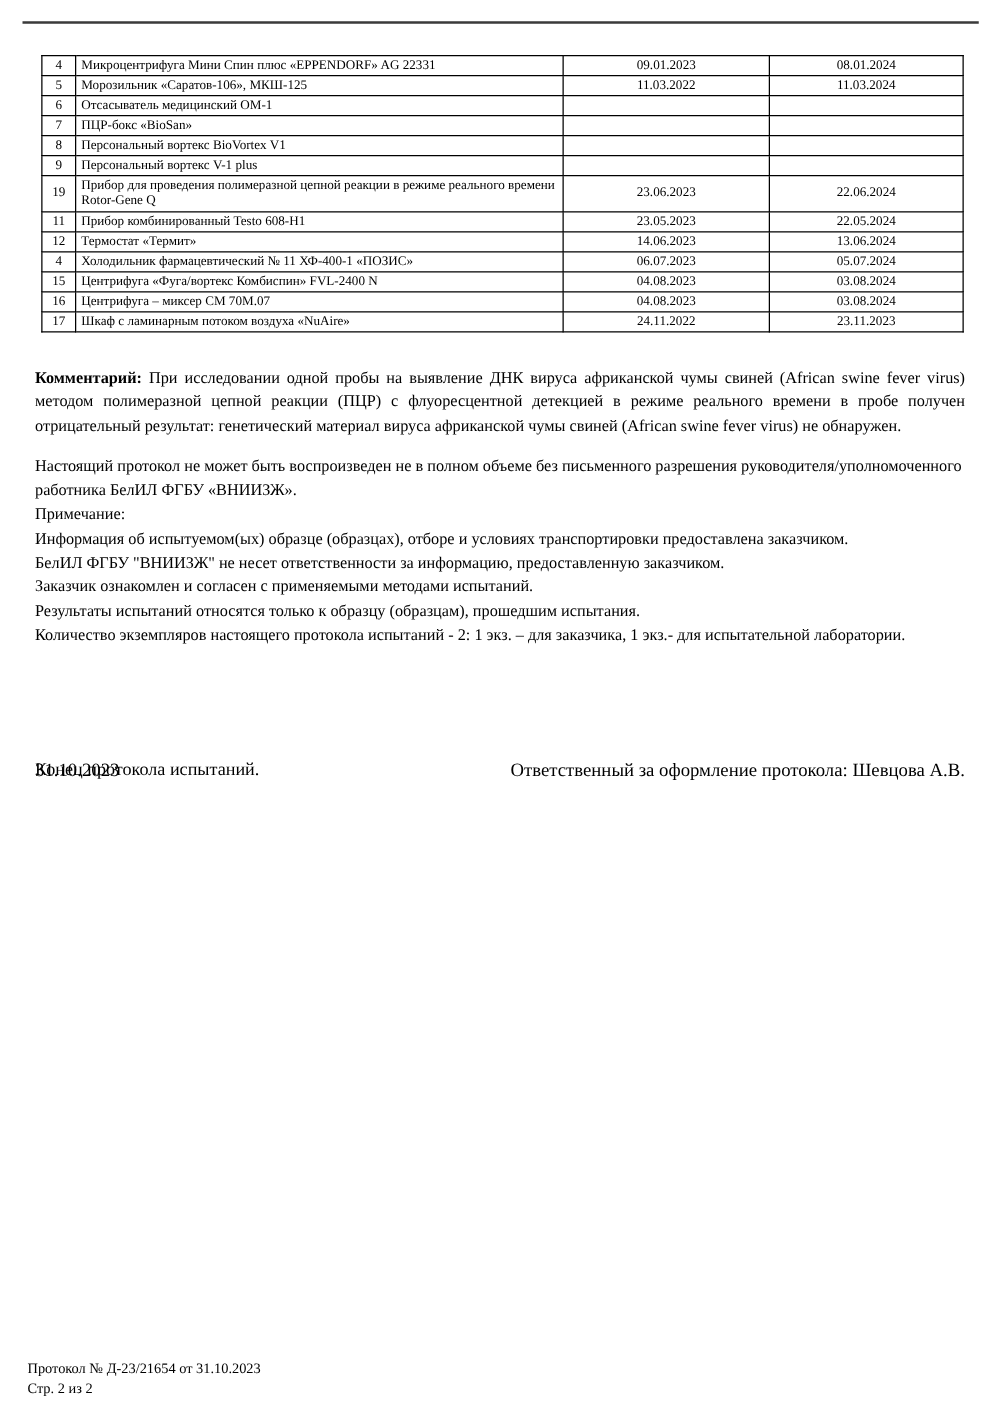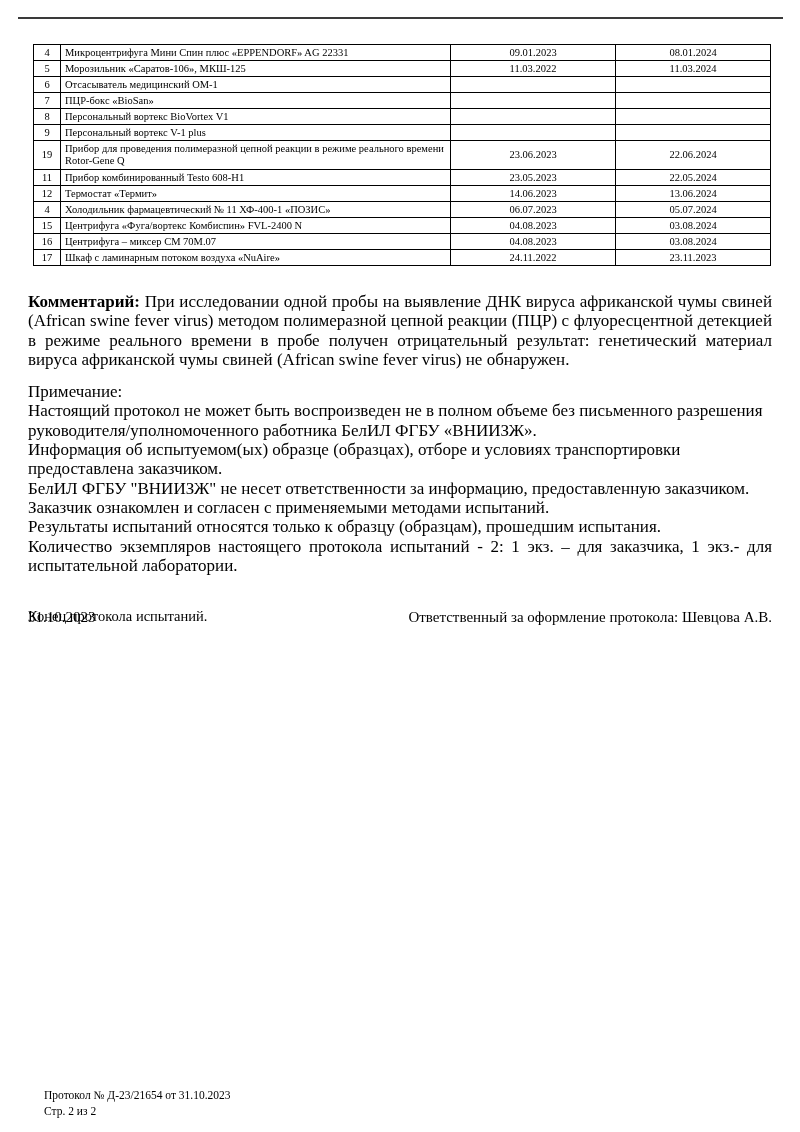--- a/index.html
+++ b/index.html
@@ -22,38 +22,38 @@
     border:1px solid #000;padding:1px 4px;vertical-align:middle;
     overflow:hidden;
   }
   table.equip td.num{text-align:center;padding:1px 0;}
   table.equip td.date{text-align:center;}
   table.equip tr{height:16px;}
   table.equip tr.tall{height:29px;}
   
   .content{
     position:absolute;left:28px;top:292px;width:744px;
-    font-size:17px;line-height:19.3px;
+    font-size:13px;line-height:19.3px;
   }
   .content p{margin:0;}
   p.commentary{text-align:justify;margin-bottom:13px;}
   p.justify{text-align:justify;}
   p.bold{font-weight:normal;}
   .signoff-row{
     position:absolute;left:28px;top:608px;width:744px;
     display:flex;justify-content:space-between;
     font-size:15px;line-height:19.3px;
   }
   .end-line{
     position:absolute;left:28px;top:607px;width:744px;
     font-size:14.5px;line-height:19.3px;
   }
   
   .footer{
-    position:absolute;left:44px;top:1087px;width:746px;
+    position:absolute;left:22px;top:1087px;width:746px;
     font-size:11.5px;line-height:16px;
   }
   .footer .row2{display:flex;justify-content:space-between;}
 </style>
 </head>
 <body>
 
 <div class="top-rule"></div>
 
 <table class="equip">
@@ -141,22 +141,22 @@
       <td class="name">Шкаф с ламинарным потоком воздуха «NuAire»</td>
       <td class="date">24.11.2022</td>
       <td class="date">23.11.2023</td>
     </tr>
   </tbody>
 </table>
 
 <div class="content">
   <p class="commentary"><b>Комментарий:</b><span> При исследовании одной пробы на выявление ДНК вируса африканской чумы свиней (African swine fever virus) методом полимеразной цепной реакции (ПЦР) с флуоресцентной детекцией в режиме реального времени в пробе получен отрицательный результат: генетический материал вируса африканской чумы свиней (African swine fever virus) не обнаружен.</span></p>
 
+  <p>Настоящий протокол не может быть воспроизведен не в полном объеме без письменного разрешения руководителя/уполномоченного работника БелИЛ ФГБУ «ВНИИЗЖ».</p>
   <p>Примечание:</p>
-  <p>Настоящий протокол не может быть воспроизведен не в полном объеме без письменного разрешения руководителя/уполномоченного работника БелИЛ ФГБУ «ВНИИЗЖ».</p>
   <p>Информация об испытуемом(ых) образце (образцах), отборе и условиях транспортировки предоставлена заказчиком.</p>
   <p>БелИЛ ФГБУ "ВНИИЗЖ" не несет ответственности за информацию, предоставленную заказчиком.</p>
   <p>Заказчик ознакомлен и согласен с применяемыми методами испытаний.</p>
   <p class="bold">Результаты испытаний относятся только к образцу (образцам), прошедшим испытания.</p>
   <p class="justify">Количество экземпляров настоящего протокола испытаний - 2: 1 экз. – для заказчика, 1 экз.- для испытательной лаборатории.</p>
 </div>
 
 <div class="signoff-row">
   <span>31.10.2023</span>
   <span>Ответственный за оформление протокола: Шевцова А.В.</span>

